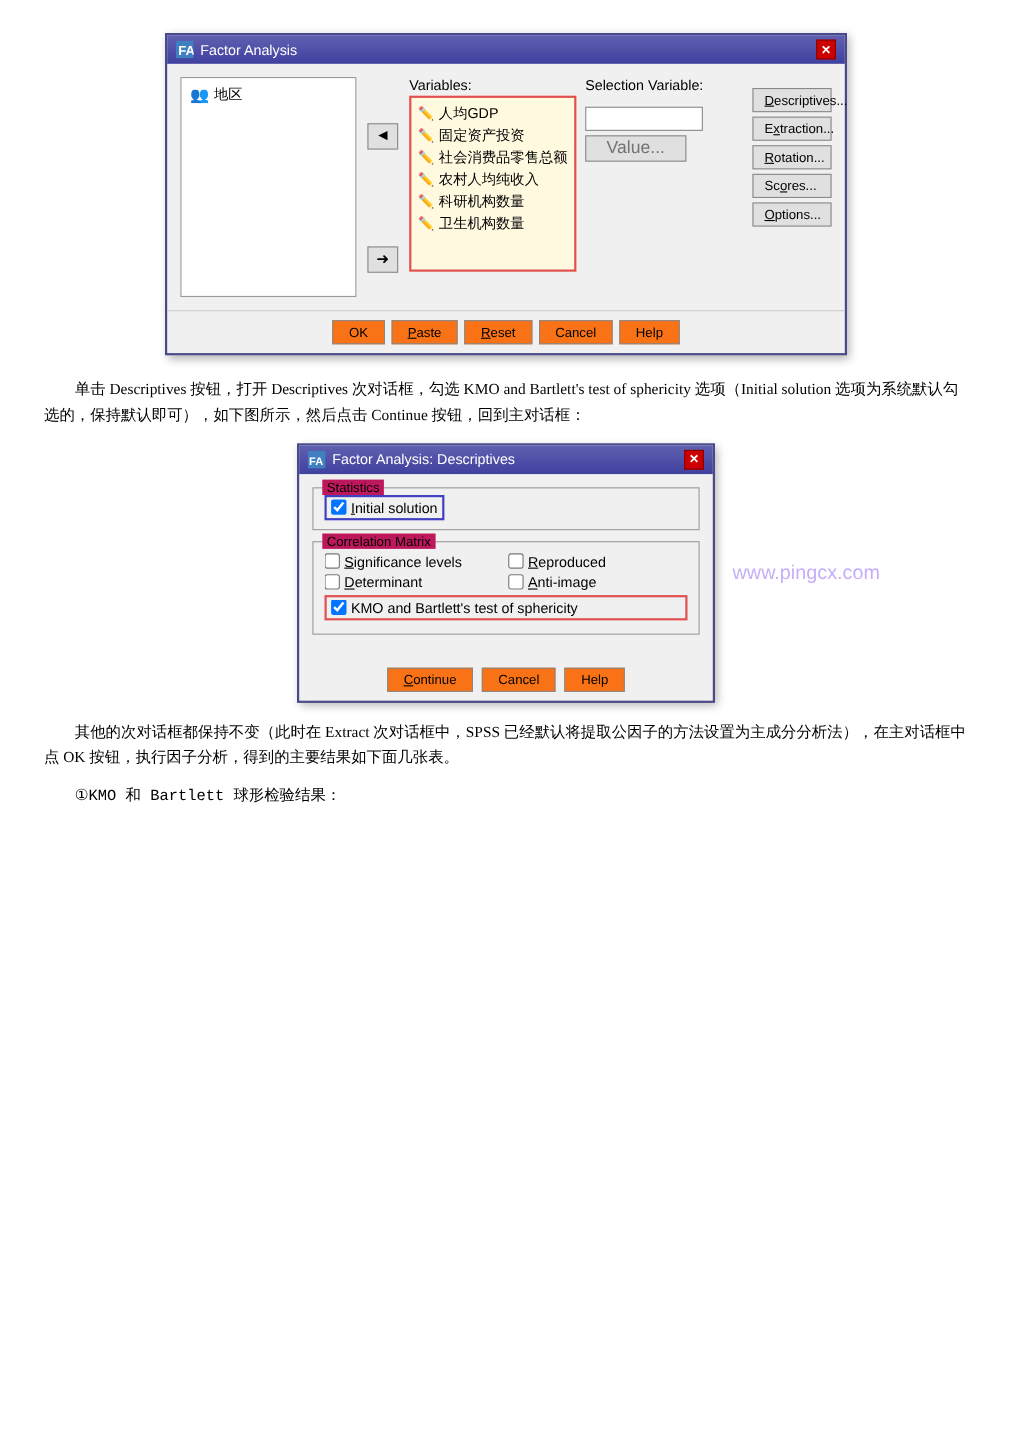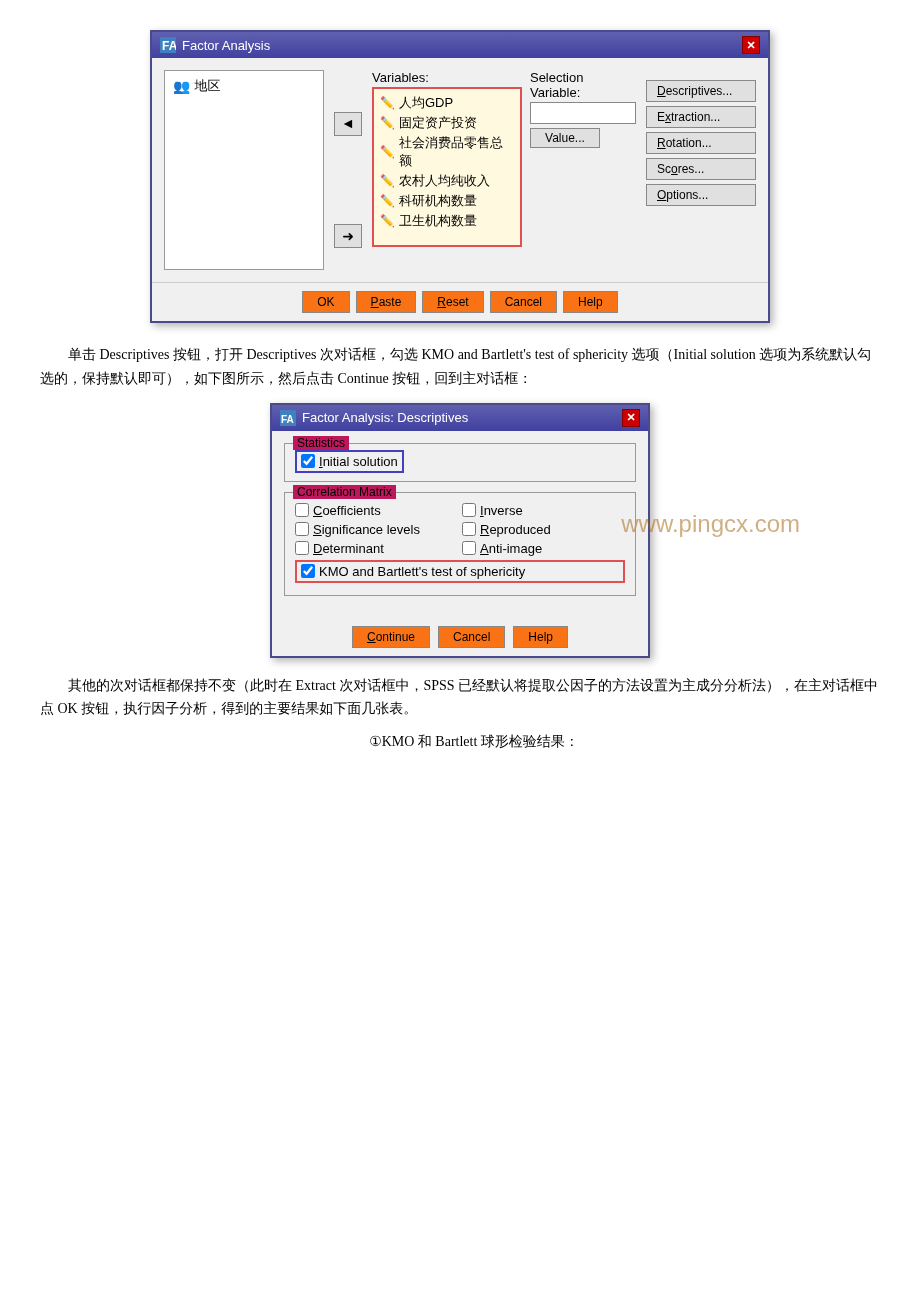--- a/index.html
+++ b/index.html
@@ -122,53 +122,53 @@
       gap: 4px;
       padding: 1px 2px;
     }
     .pencil-icon {
       color: #888;
       font-size: 12px;
     }
     .selection-var-label {
       font-size: 13px;
       font-family: Arial, sans-serif;
-      margin-bottom: 2px;
+      margin-bottom: 12px;
     }
     .selection-var-input {
       border: 1px solid #888;
       background: white;
       height: 22px;
       width: 100%;
     }
     .value-btn {
       background: #e0e0e0;
       border: 1px solid #888;
       padding: 2px 10px;
-      font-size: 12px;
+      font-size: 16px;
       font-family: Arial, sans-serif;
       cursor: pointer;
-      color: #000000;
+      color: #737373;
       margin-top: 4px;
-      width: 70px;
+      width: 92px;
     }
     .right-buttons {
       display: flex;
       flex-direction: column;
       gap: 4px;
       padding-top: 10px;
     }
     .right-btn {
       background: #e0e0e0;
       border: 1px solid #888;
       padding: 3px 10px;
       font-size: 12px;
       font-family: Arial, sans-serif;
       cursor: pointer;
-      width: 110px;
+      width: 72px;
       text-align: left;
     }
     .dialog-footer {
       display: flex;
       justify-content: center;
       gap: 6px;
       padding: 8px;
       border-top: 1px solid #ccc;
     }
     .footer-btn {
@@ -182,23 +182,23 @@
 
     
     .paragraph {
       font-family: "SimSun", "宋体", serif;
       font-size: 14px;
       line-height: 1.7;
       margin: 12px 0;
       text-indent: 2em;
     }
     .watermark {
-      color: #a16207;
-      font-family: Arial, sans-serif;
-      font-size: 24px;
+      color: #8b5cf6;
+      font-family: Arial, sans-serif;
+      font-size: 18px;
       opacity: 0.5;
       position: absolute;
       top: 480px;
       right: 80px;
       transform: rotate(0deg);
       pointer-events: none;
     }
 
     
     .dialog2-outer {
@@ -268,25 +268,24 @@
     }
     .dialog2-footer {
       display: flex;
       justify-content: center;
       gap: 8px;
       padding: 8px;
     }
 
     
     .section-heading {
-      font-family: Liberation Serif, serif;
+      font-family: Liberation Mono, monospace;
       font-size: 14px;
       text-indent: 2em;
       margin: 8px 0;
-      text-align: center;
     }
 
     .underline-u {
       text-decoration: underline;
     }
   </style>
 </head>
 <body>
 
 <div style="position:relative;">
@@ -402,30 +401,20 @@
           <input type="checkbox" checked="" style="">
           <label><span class="underline-u">I</span>nitial solution</label>
         </div>
       </div>
 
       <div class="group-box">
         <span class="group-label">Correlation Matrix</span>
         <div class="checkbox-row two-col">
           <div class="checkbox-item">
             <input type="checkbox" style="">
-            <label><span class="underline-u">C</span>oefficients</label>
-          </div>
-          <div class="checkbox-item">
-            <input type="checkbox" style="">
-            <label><span class="underline-u">I</span>nverse</label>
-          </div>
-        </div>
-        <div class="checkbox-row two-col">
-          <div class="checkbox-item">
-            <input type="checkbox" style="">
             <label><span class="underline-u">S</span>ignificance levels</label>
           </div>
           <div class="checkbox-item">
             <input type="checkbox" style="">
             <label><span class="underline-u">R</span>eproduced</label>
           </div>
         </div>
         <div class="checkbox-row two-col">
           <div class="checkbox-item">
             <input type="checkbox" style="">

